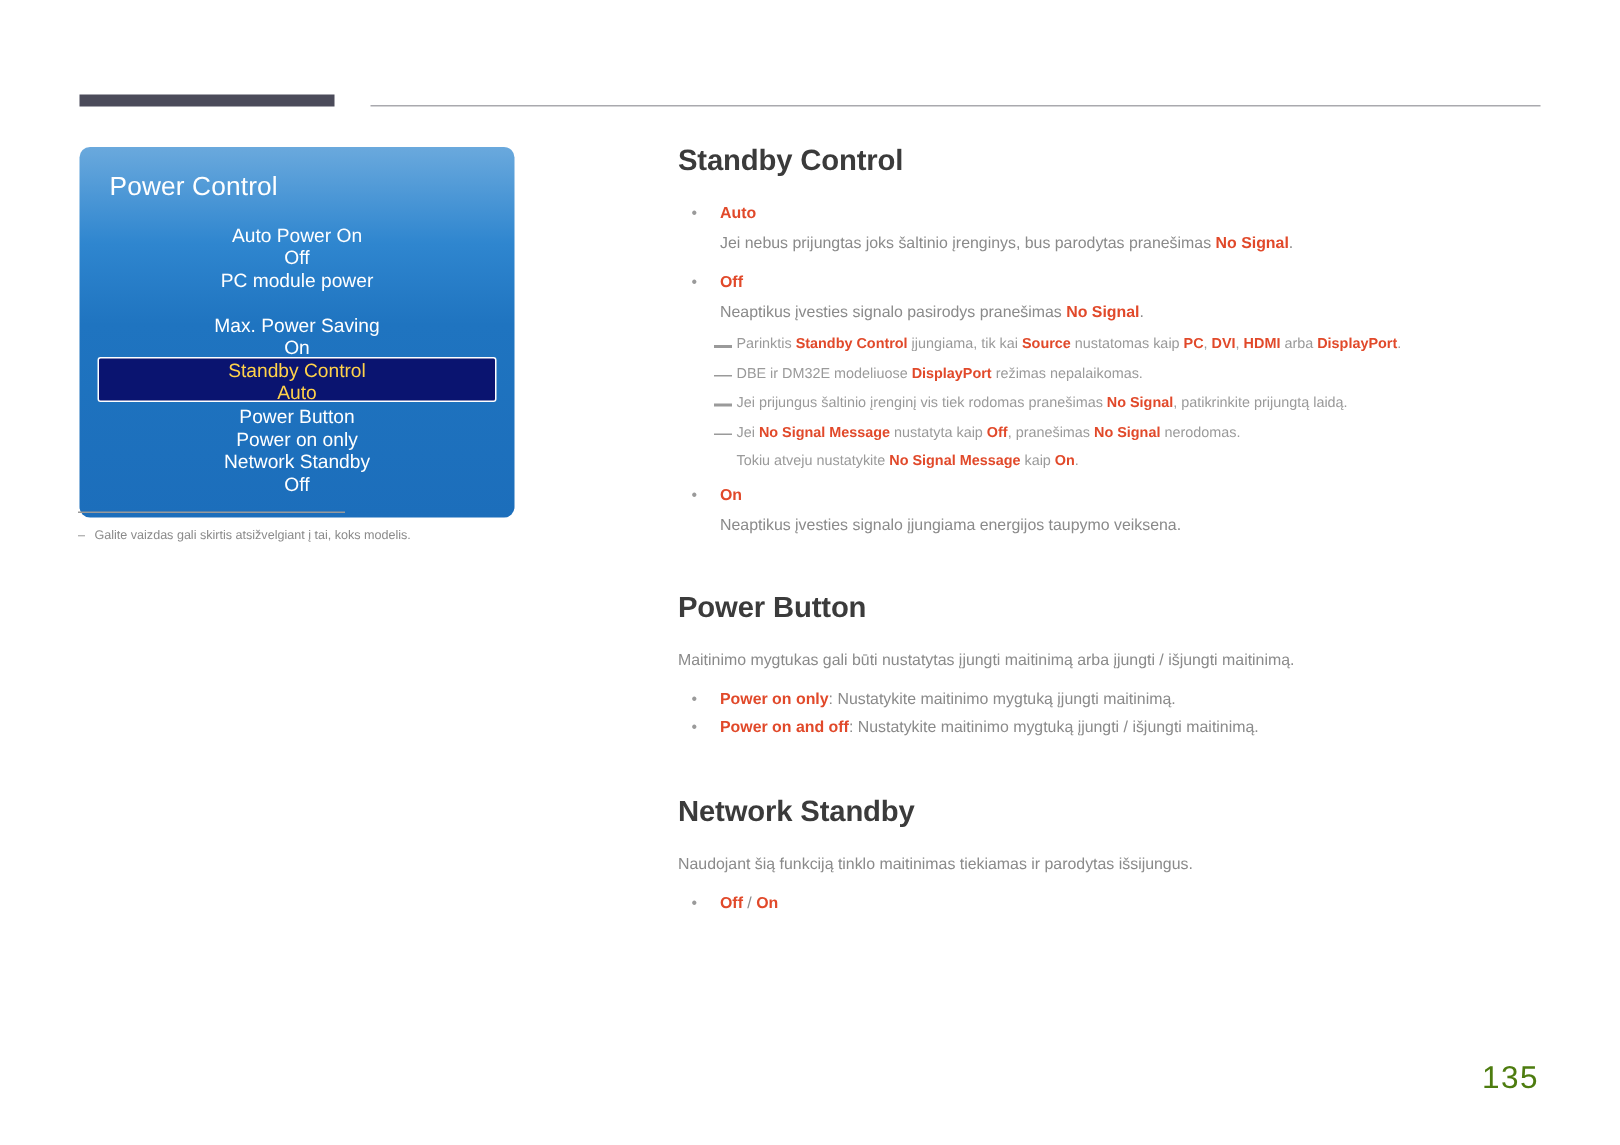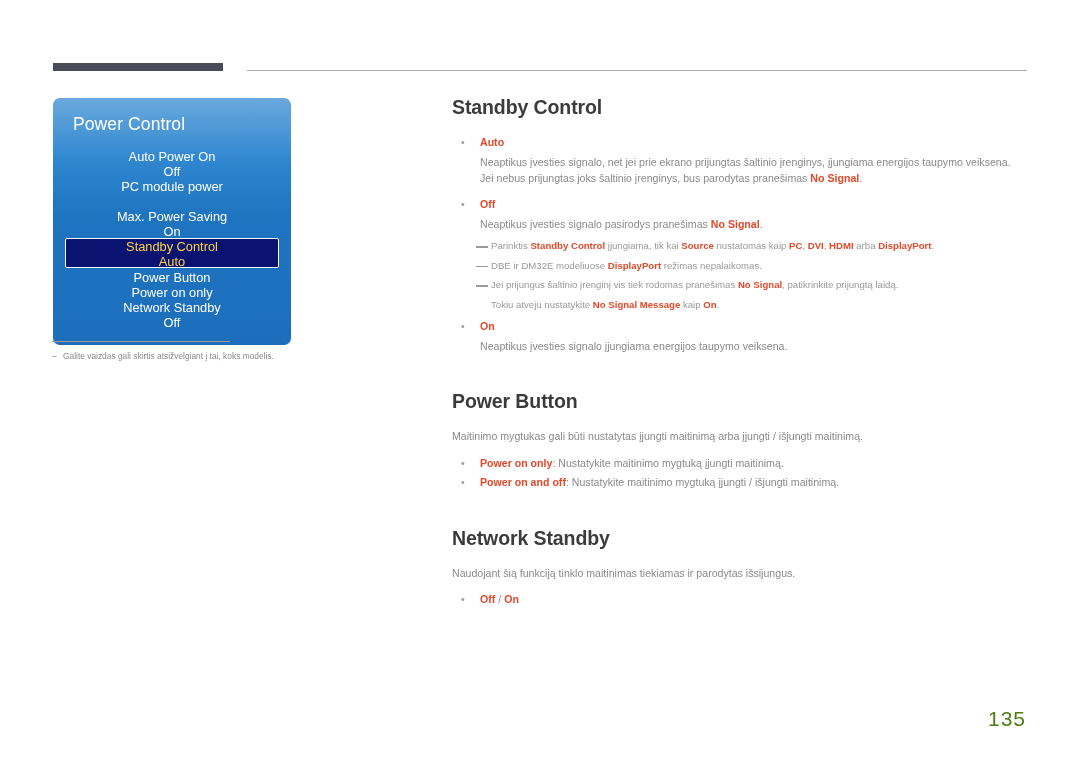--- a/index.html
+++ b/index.html
@@ -40,21 +40,21 @@
     width: 780px;
     height: 1px;
     background: #a9a9ae;
   }
 
   
   #osd-panel {
     position: absolute;
     left: 53px;
     top: 98px;
-    width: 238px;
+    width: 290px;
     border-radius: 7px;
     overflow: hidden;
     background: #1a6fc4;
     background: linear-gradient(to bottom, #6aa9dd 0%, #2f86cf 26%, #1f74c0 48%, #1c6ebb 100%);
     padding-bottom: 16px;
   }
   #osd-title {
     font-size: 17.5px;
     color: #ffffff;
     padding: 16px 0 13px 20px;
@@ -263,21 +263,20 @@
 <div id="article">
 
   <h2 class="section-title">Standby Control</h2>
 
   <div class="bullet">
     <span class="bullet-dot">•</span>
     <span class="bullet-body">
       <span class="t-accent">Auto</span>
     </span>
   </div>
-  <div class="sub-line">Neaptikus įvesties signalo, net jei prie ekrano prijungtas šaltinio įrenginys, įjungiama energijos taupymo veiksena.</div>
   <div class="sub-line">
     <span>Jei nebus prijungtas joks šaltinio įrenginys, bus parodytas pranešimas </span><span class="t-accent">No Signal</span><span>.</span>
   </div>
 
   <div class="gap-md"></div>
 
   <div class="bullet">
     <span class="bullet-dot">•</span>
     <span class="bullet-body">
       <span class="t-accent">Off</span>
@@ -294,20 +293,24 @@
         <span class="dash-mark"></span>
         <span class="dash-body"><span>Parinktis </span><span class="t-accent">Standby Control</span><span> įjungiama, tik kai </span><span class="t-accent">Source</span><span> nustatomas kaip </span><span class="t-accent">PC</span><span>, </span><span class="t-accent">DVI</span><span>, </span><span class="t-accent">HDMI</span><span> arba </span><span class="t-accent">DisplayPort</span><span>.</span></span>
       </div>
       <div class="dashitem">
         <span class="dash-mark"></span>
         <span class="dash-body"><span>DBE ir DM32E modeliuose </span><span class="t-accent">DisplayPort</span><span> režimas nepalaikomas.</span></span>
       </div>
       <div class="dashitem">
         <span class="dash-mark"></span>
         <span class="dash-body"><span>Jei prijungus šaltinio įrenginį vis tiek rodomas pranešimas </span><span class="t-accent">No Signal</span><span>, patikrinkite prijungtą laidą.</span></span>
+      </div>
+      <div class="dashitem">
+        <span class="dash-mark"></span>
+        <span class="dash-body"><span>Jei </span><span class="t-accent">No Signal Message</span><span> nustatyta kaip </span><span class="t-accent">Off</span><span>, pranešimas </span><span class="t-accent">No Signal</span><span> nerodomas.</span></span>
       </div>
       <div class="dash-cont"><span>Tokiu atveju nustatykite </span><span class="t-accent">No Signal Message</span><span> kaip </span><span class="t-accent">On</span><span>.</span></div>
     </div>
 
   <div class="gap-sm"></div>
 
   <div class="bullet">
     <span class="bullet-dot">•</span>
     <span class="bullet-body">
       <span class="t-accent">On</span>

